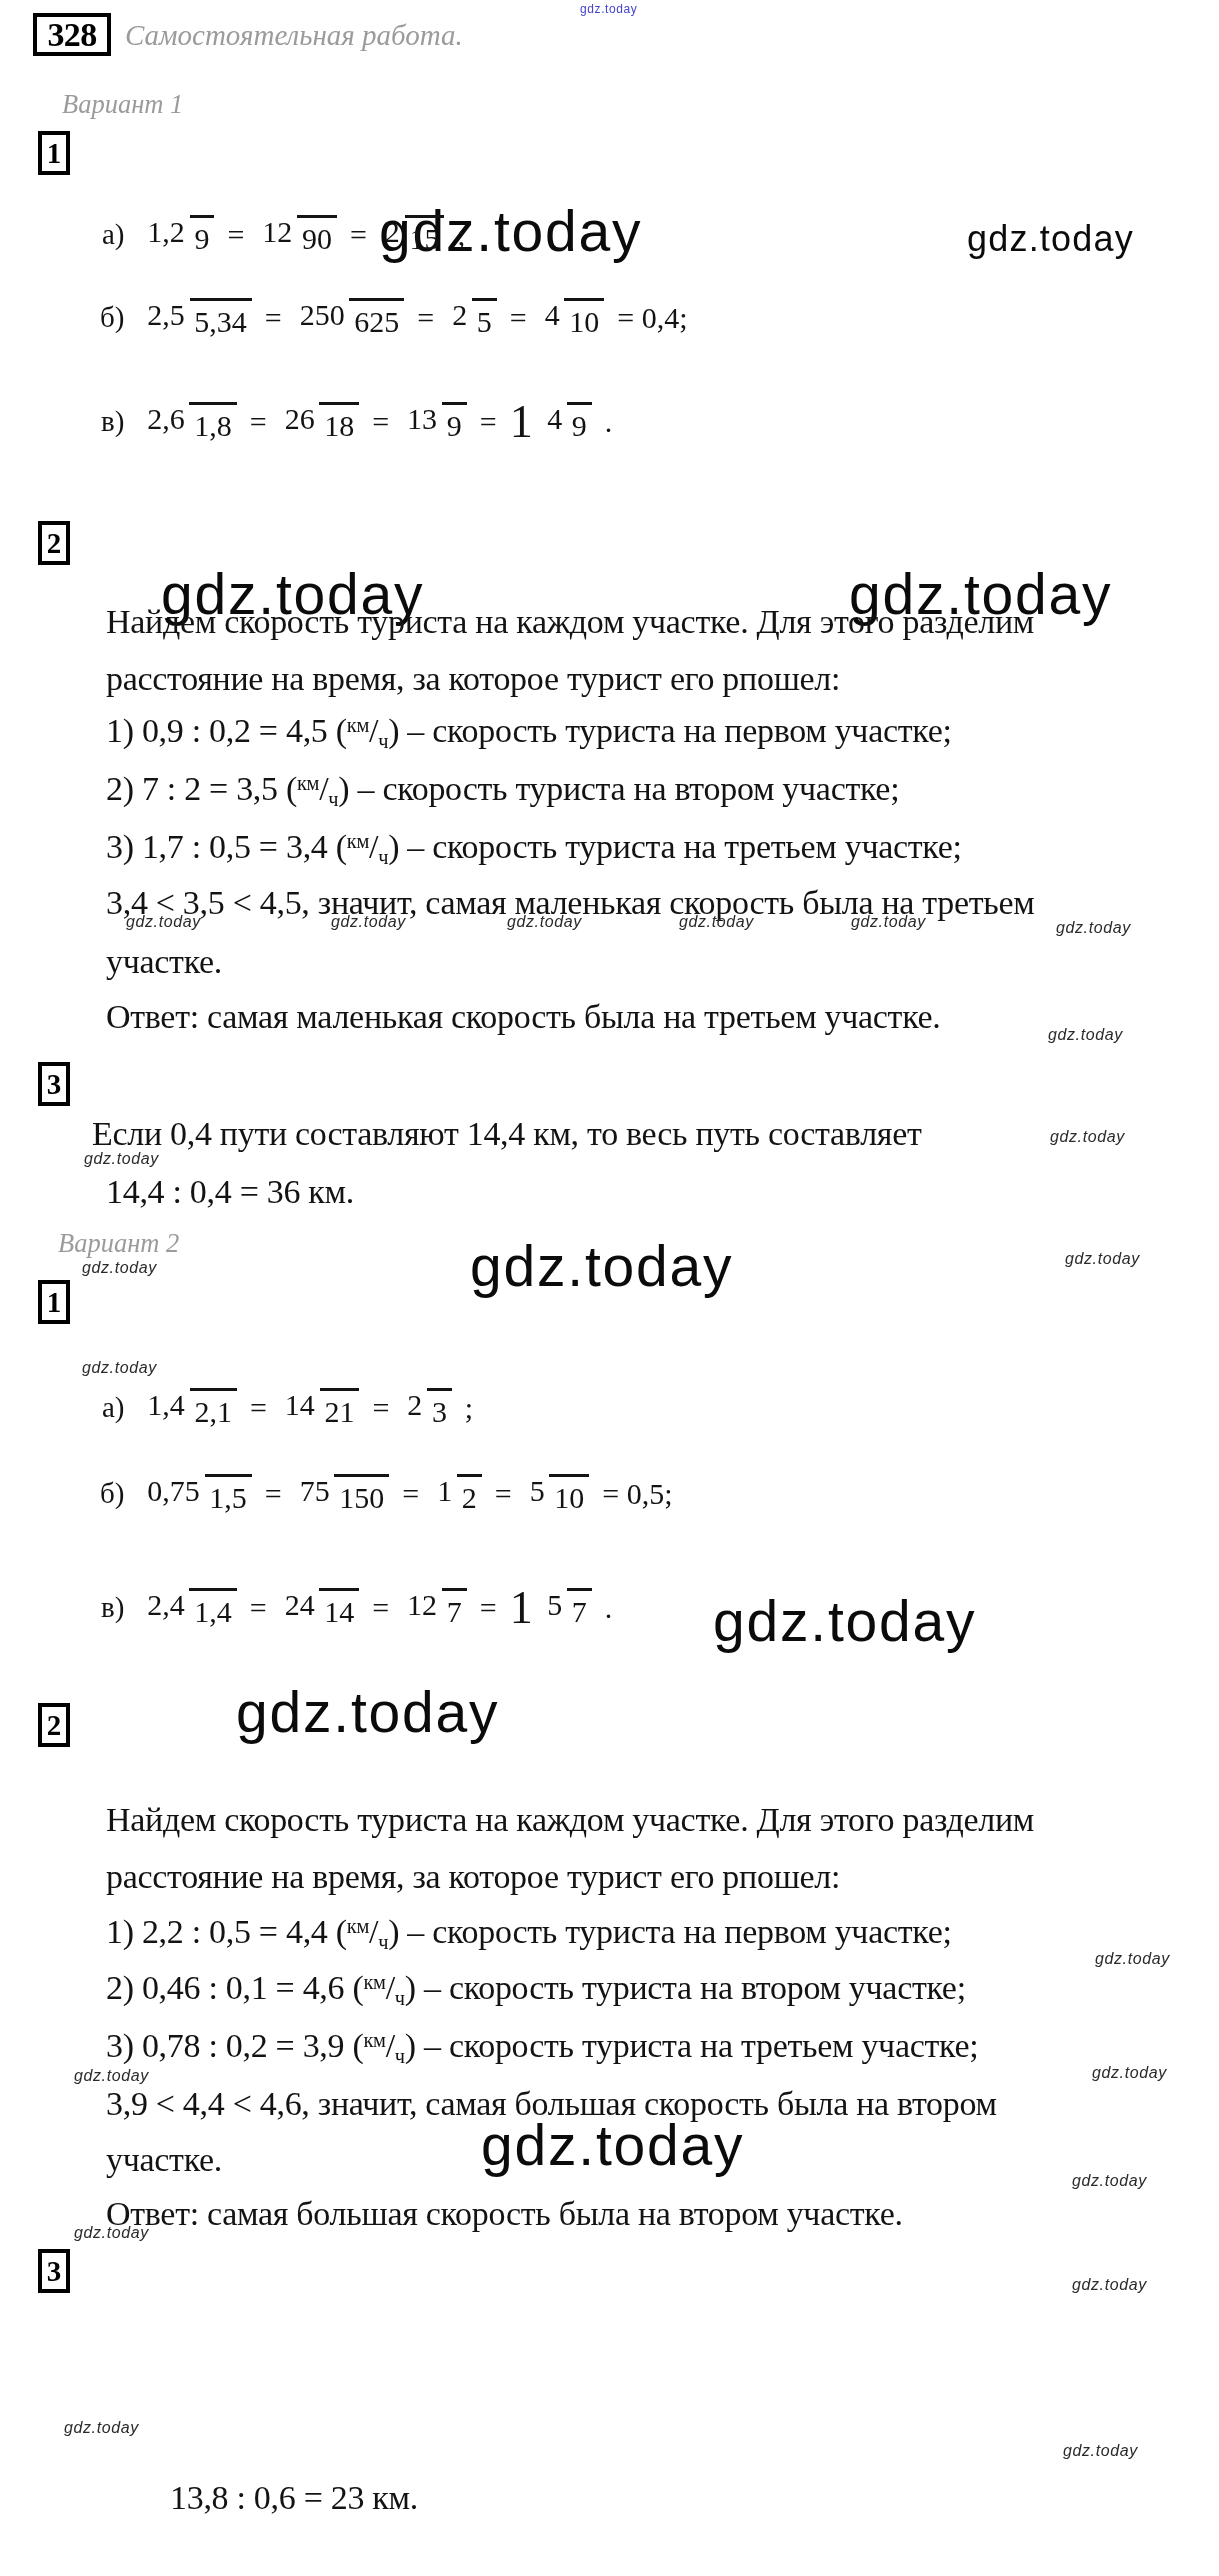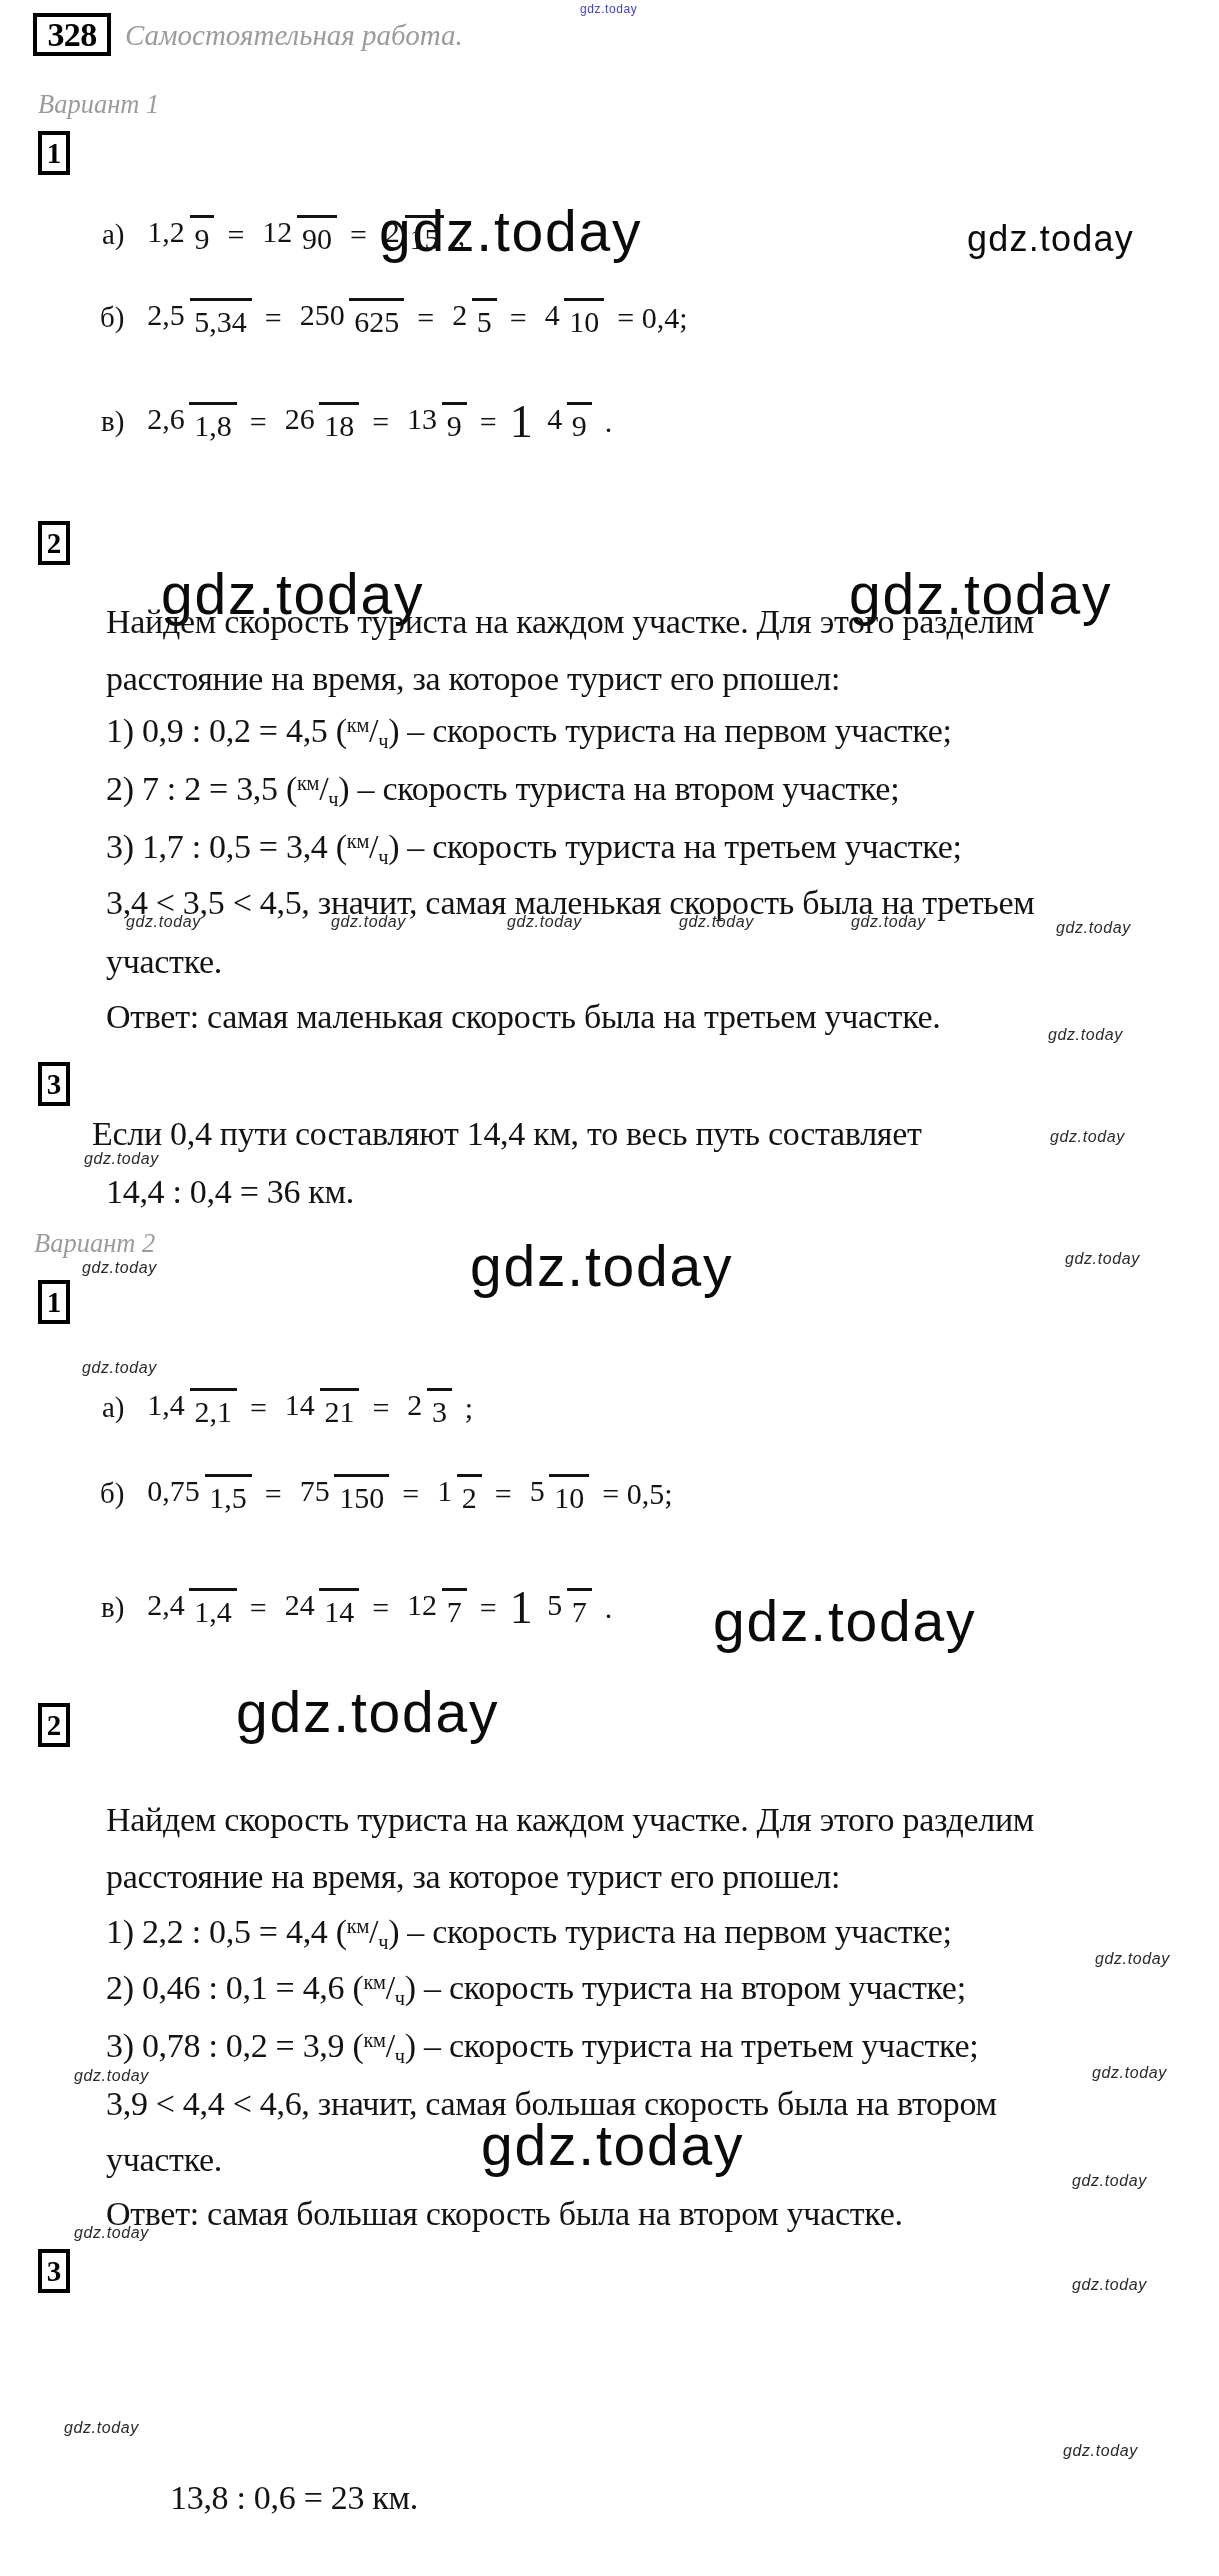--- a/index.html
+++ b/index.html
@@ -10,21 +10,21 @@
   
   .numbox{position:absolute;border:4.8px solid #000;background:#fff;color:#000;
           display:flex;align-items:center;justify-content:center;
           font-weight:bold;font-family:"Liberation Serif",serif;}
   .box-lg{width:70px;height:35px;font-size:34px;letter-spacing:-0.6px;}
   .box-sm{width:24px;height:36px;font-size:29px;}
 
   
   .gray-it{font-style:italic;color:#9b9b9b;}
   .title{font-size:29px;letter-spacing:0px;}
-  .variant{font-size:26.5px;}
+  .variant{font-size:26.5px;margin-left:24px;}
 
   
   .wm{font-family:"Liberation Sans",sans-serif;font-weight:300;color:#0b0b0b;white-space:nowrap;}
   .wm-big{font-size:57px;letter-spacing:1.8px;}
   .wm-med{font-size:36px;letter-spacing:1.2px;}
   .wm-sm{font-size:16px;font-style:italic;color:#2b2b2b;letter-spacing:0.6px;}
   .wm-blue{font-size:12px;color:#4343cd;font-weight:400;letter-spacing:0.6px;}
 
   
   .bodyline{font-size:34px;letter-spacing:-0.3px;}

